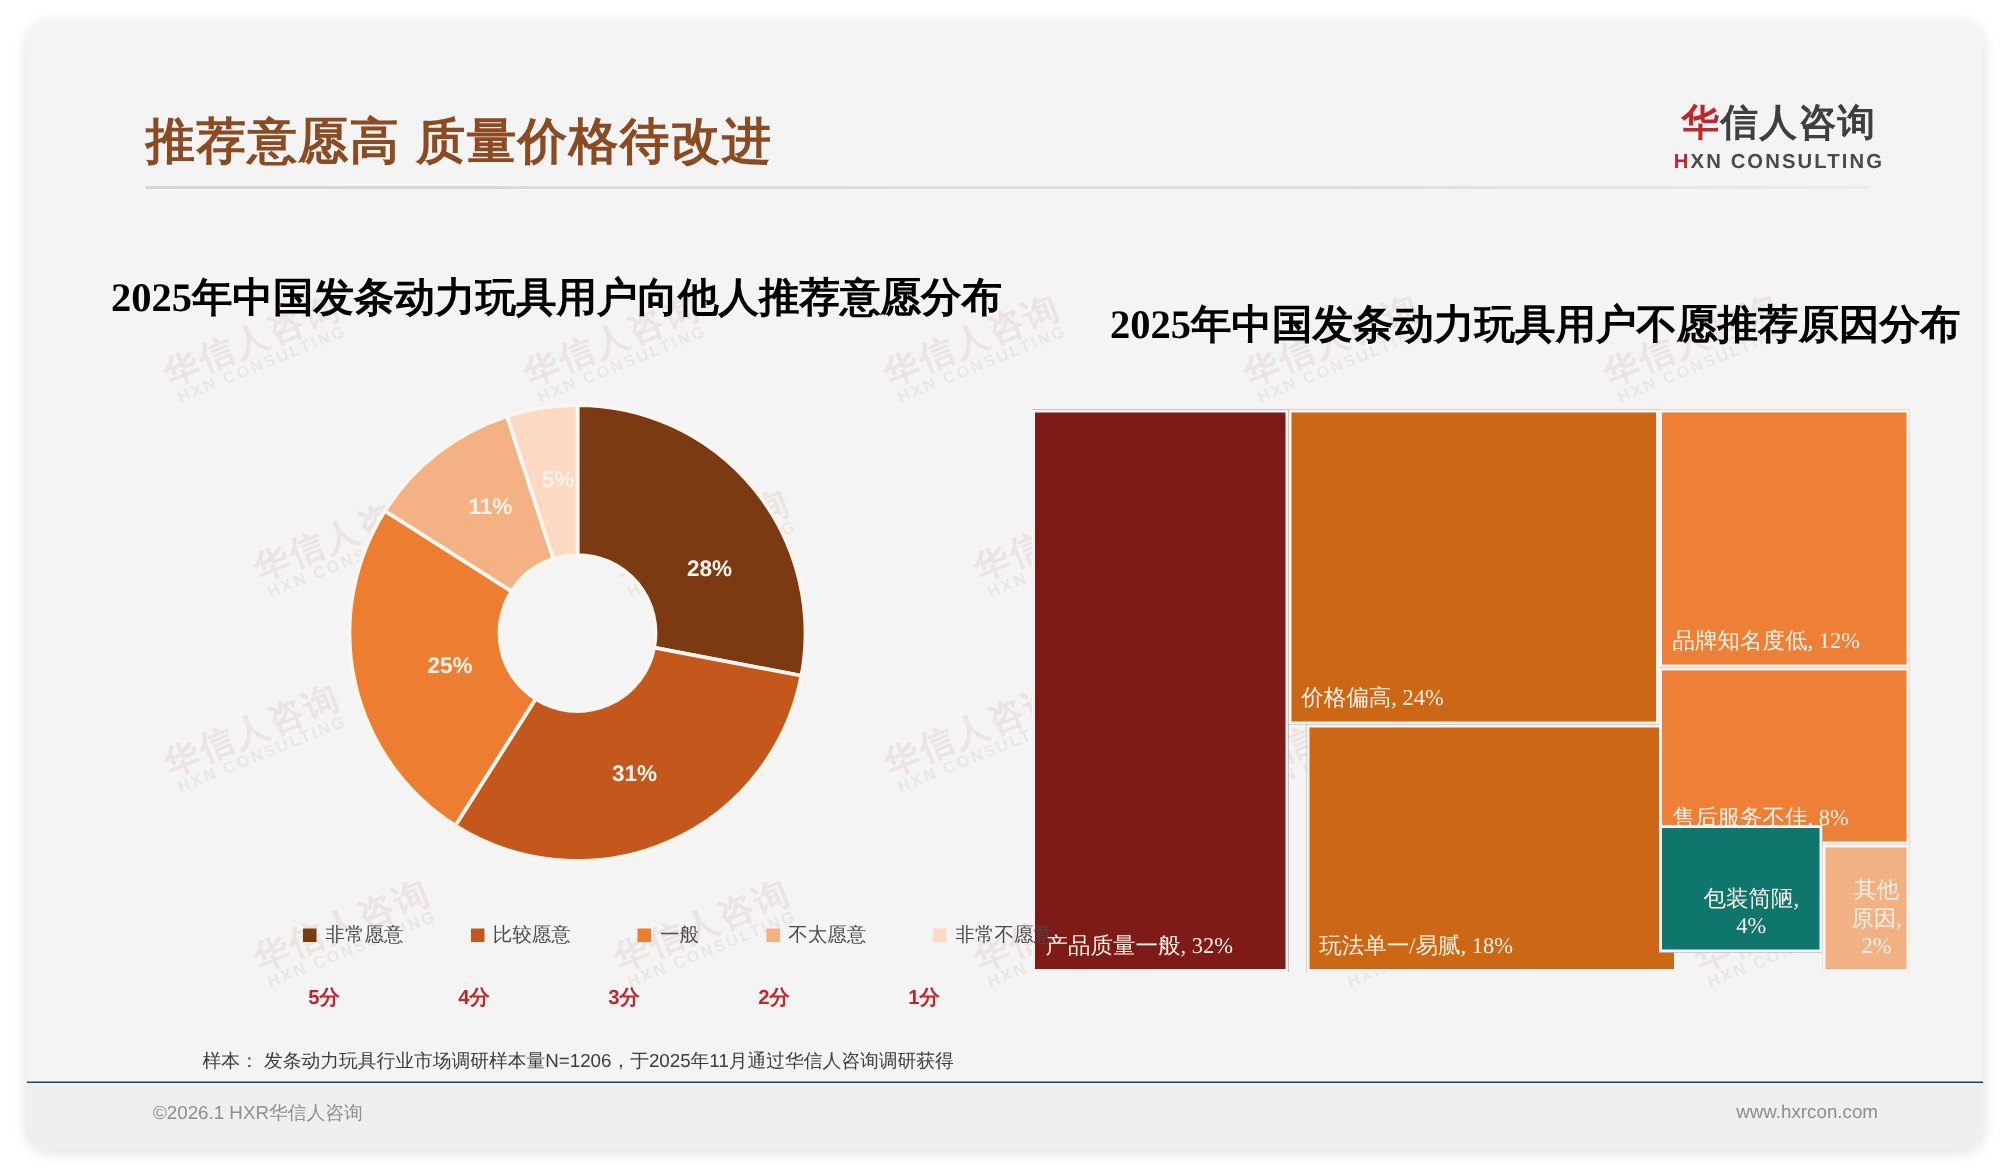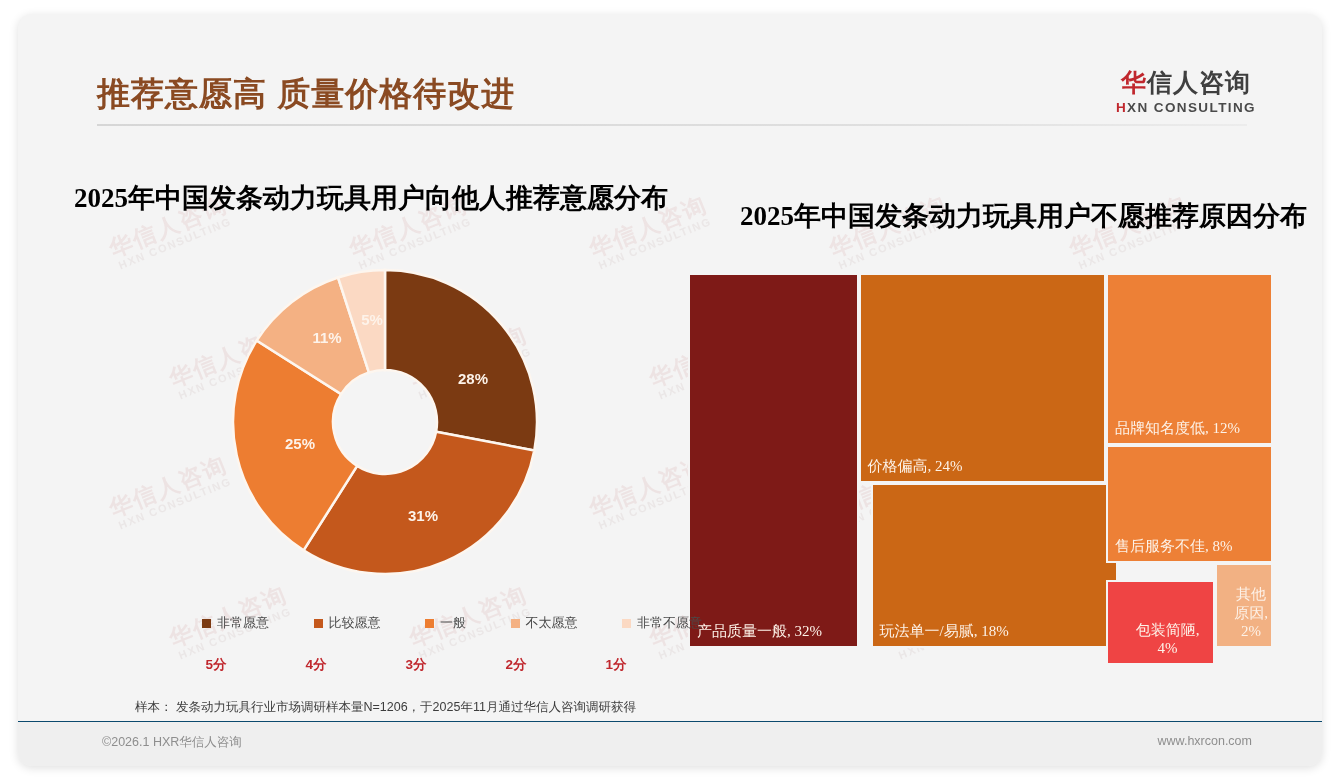--- a/index.html
+++ b/index.html
@@ -375,21 +375,21 @@
         </div>
         <div class="tm-cell" style="left: 170.5px; top: 210px; width: 247.5px; height: 165px; background: rgb(203, 103, 21); margin-left: 12px;">
           <div class="tm-label">玩法单一/易腻, 18%</div>
         </div>
         <div class="tm-cell" style="left: 418px; top: 0px; width: 167px; height: 172px; background: rgb(237, 128, 54);">
           <div class="tm-label">品牌知名度低, 12%</div>
         </div>
         <div class="tm-cell" style="left: 418px; top: 172px; width: 167px; height: 118px; background: rgb(237, 128, 54);">
           <div class="tm-label">售后服务不佳, 8%</div>
         </div>
-        <div class="tm-cell" style="left: 418px; top: 307px; width: 109px; height: 85px; background: #ef4444;">
+        <div class="tm-cell" style="left: 418px; top: 277px; width: 109px; height: 85px; background: #0f766e;">
           <div class="tm-label center">包装简陋,<br>4%</div>
         </div>
         <div class="tm-cell" style="left: 527px; top: 290px; width: 58px; height: 85px; background: rgb(242, 177, 131);">
           <div class="tm-label center">其他<br>原因,<br>2%</div>
         </div>
       </div>
 
     <div class="footnote">样本： 发条动力玩具行业市场调研样本量N=1206，于2025年11月通过华信人咨询调研获得</div>
 
     <div class="footer-bar">

